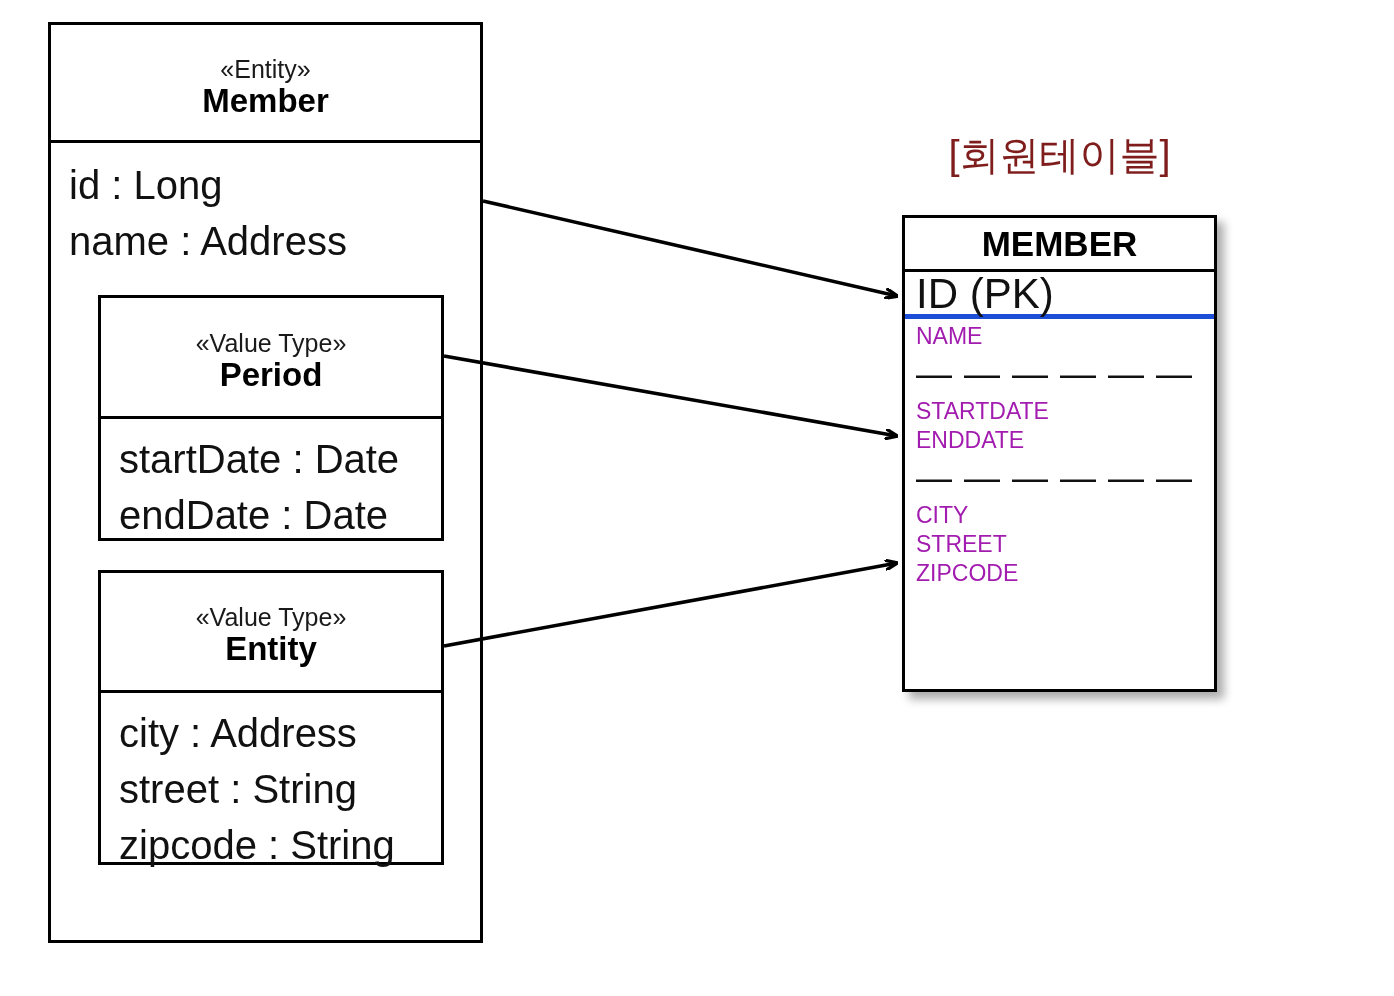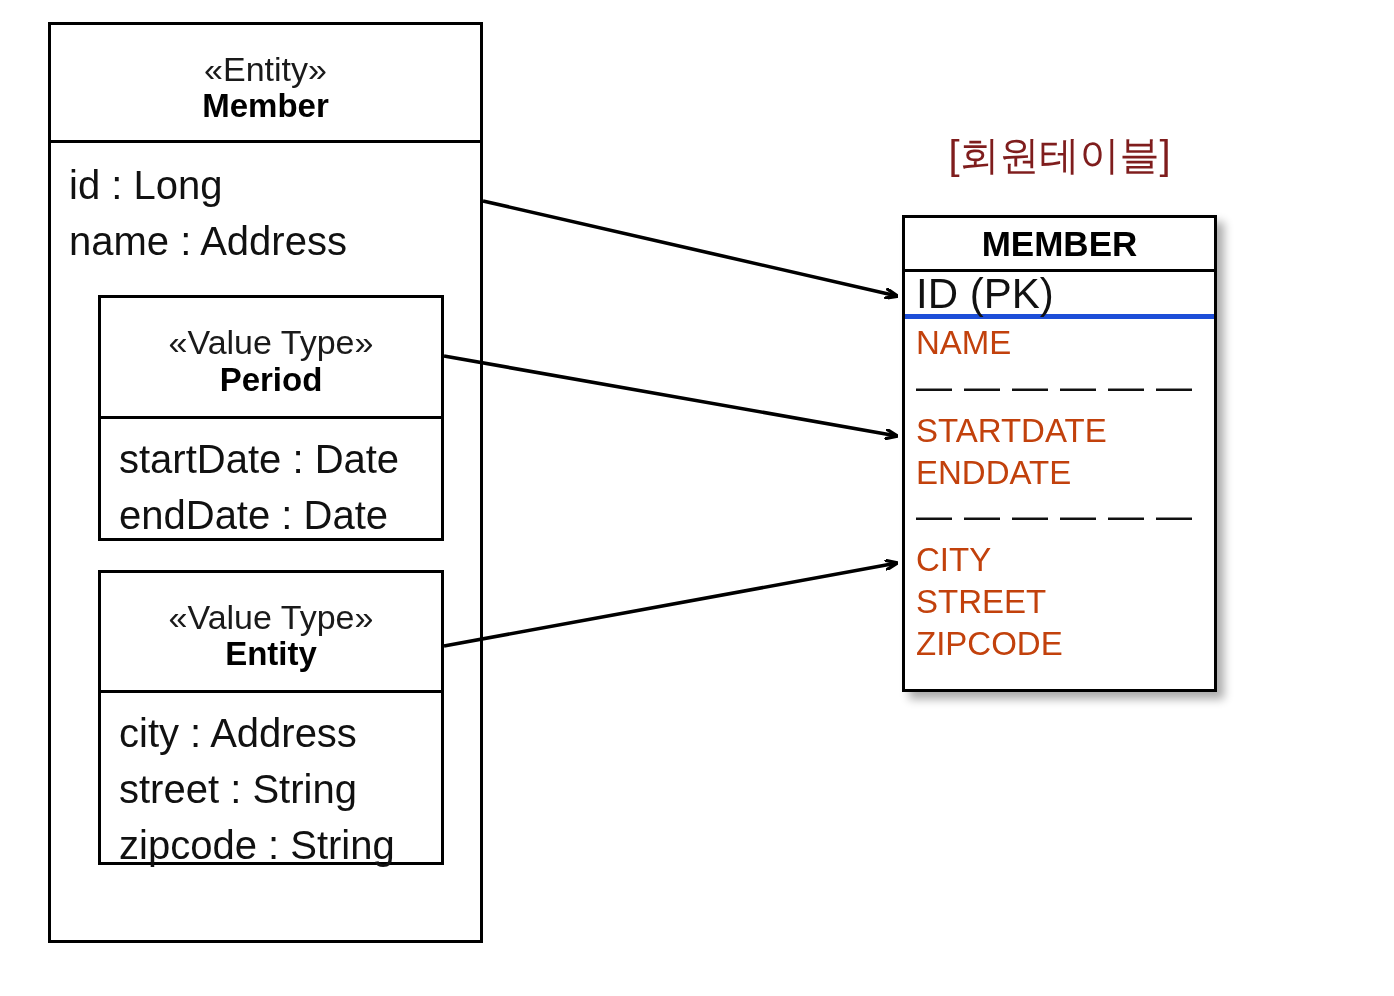--- a/index.html
+++ b/index.html
@@ -29,21 +29,21 @@
   .uml-header {
     box-sizing: border-box;
     text-align: center;
     border-bottom: 3px solid #000000;
     display: flex;
     flex-direction: column;
     justify-content: center;
     align-items: center;
   }
   .stereotype {
-    font-size: 34px;
+    font-size: 25px;
     line-height: 1.12;
     letter-spacing: 0px;
     color: #1a1a1a;
   }
   .classname {
     font-size: 33px;
     font-weight: bold;
     line-height: 1.12;
     color: #000000;
   }
@@ -140,24 +140,24 @@
     line-height: 44px;
     white-space: pre;
     color: #111111;
   }
   #table-body {
     box-sizing: border-box;
     padding-left: 11px;
     padding-top: 3px;
   }
   .col-line {
-    font-size: 33px;
+    font-size: 23px;
     line-height: 1.27;
     white-space: pre;
-    color: #c2410c;
+    color: #a21caf;
   }
   .col-sep {
     font-size: 36px;
     line-height: 1.27;
     white-space: pre;
     color: #111111;
     letter-spacing: 1px;
   }
 
   

